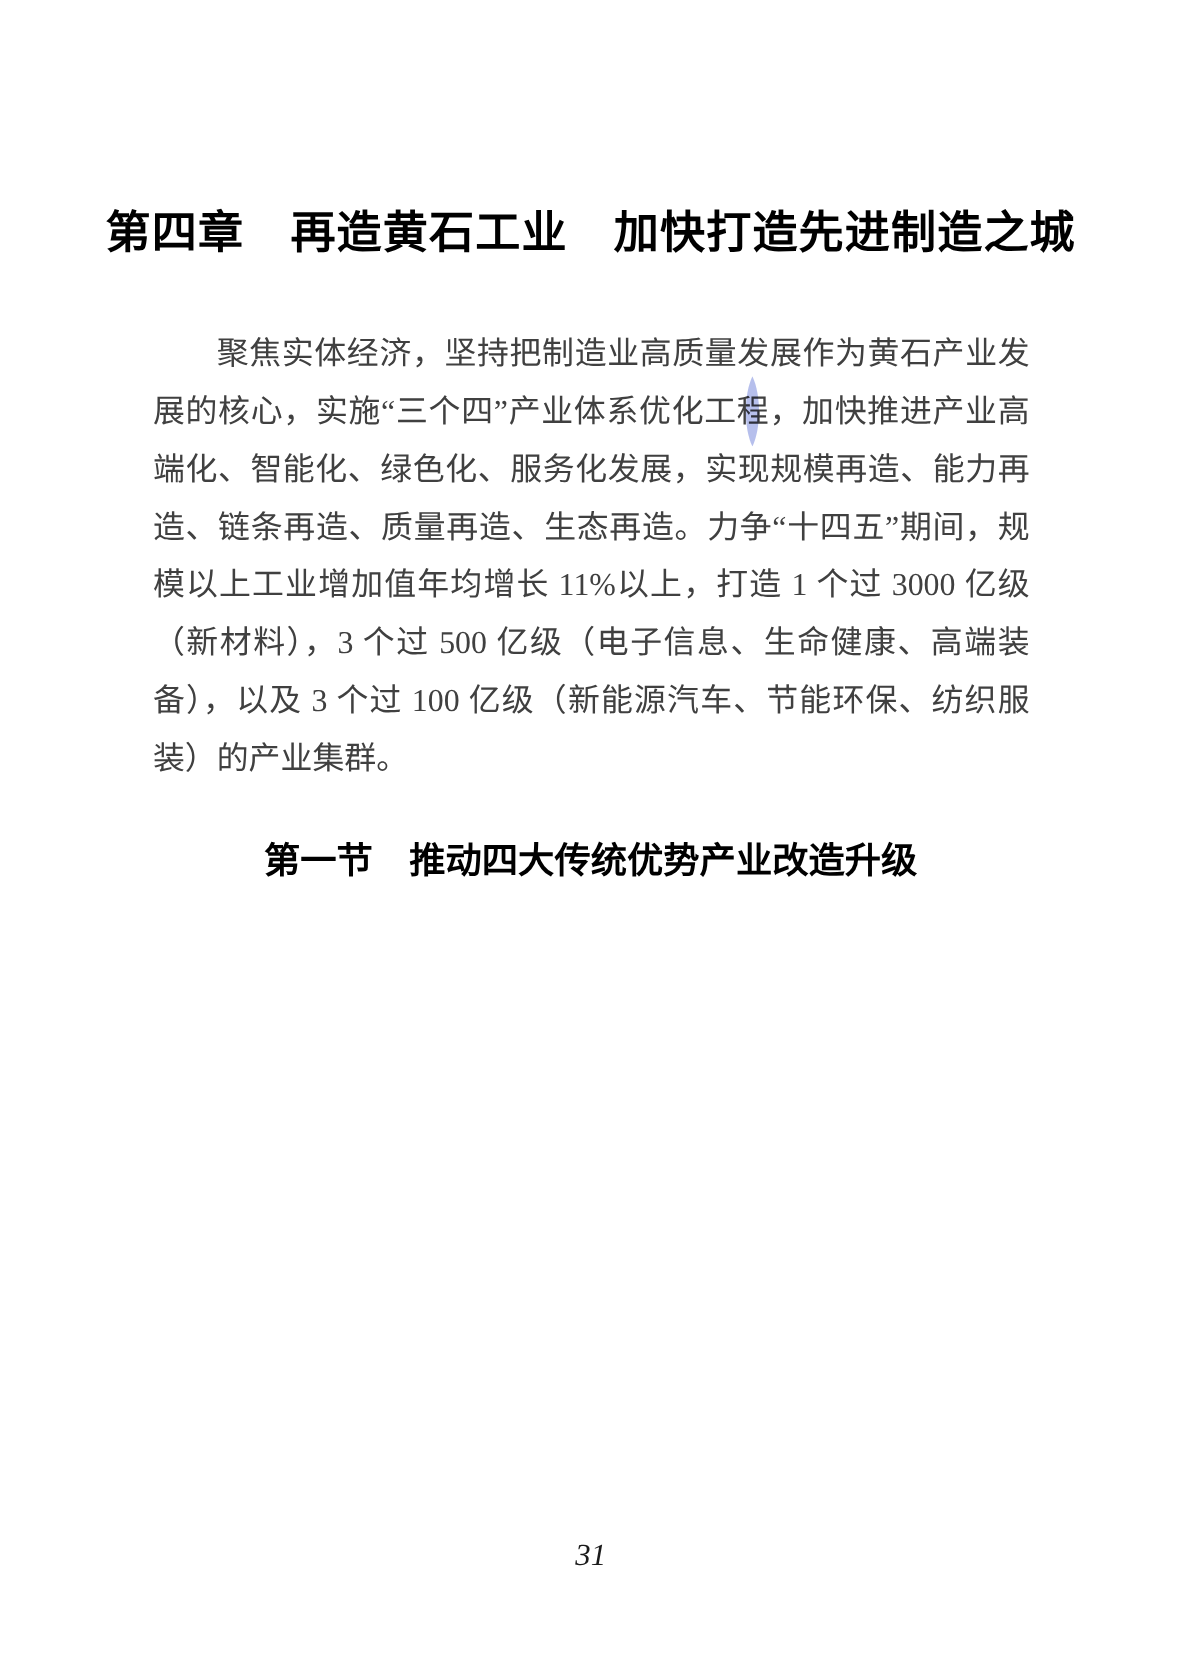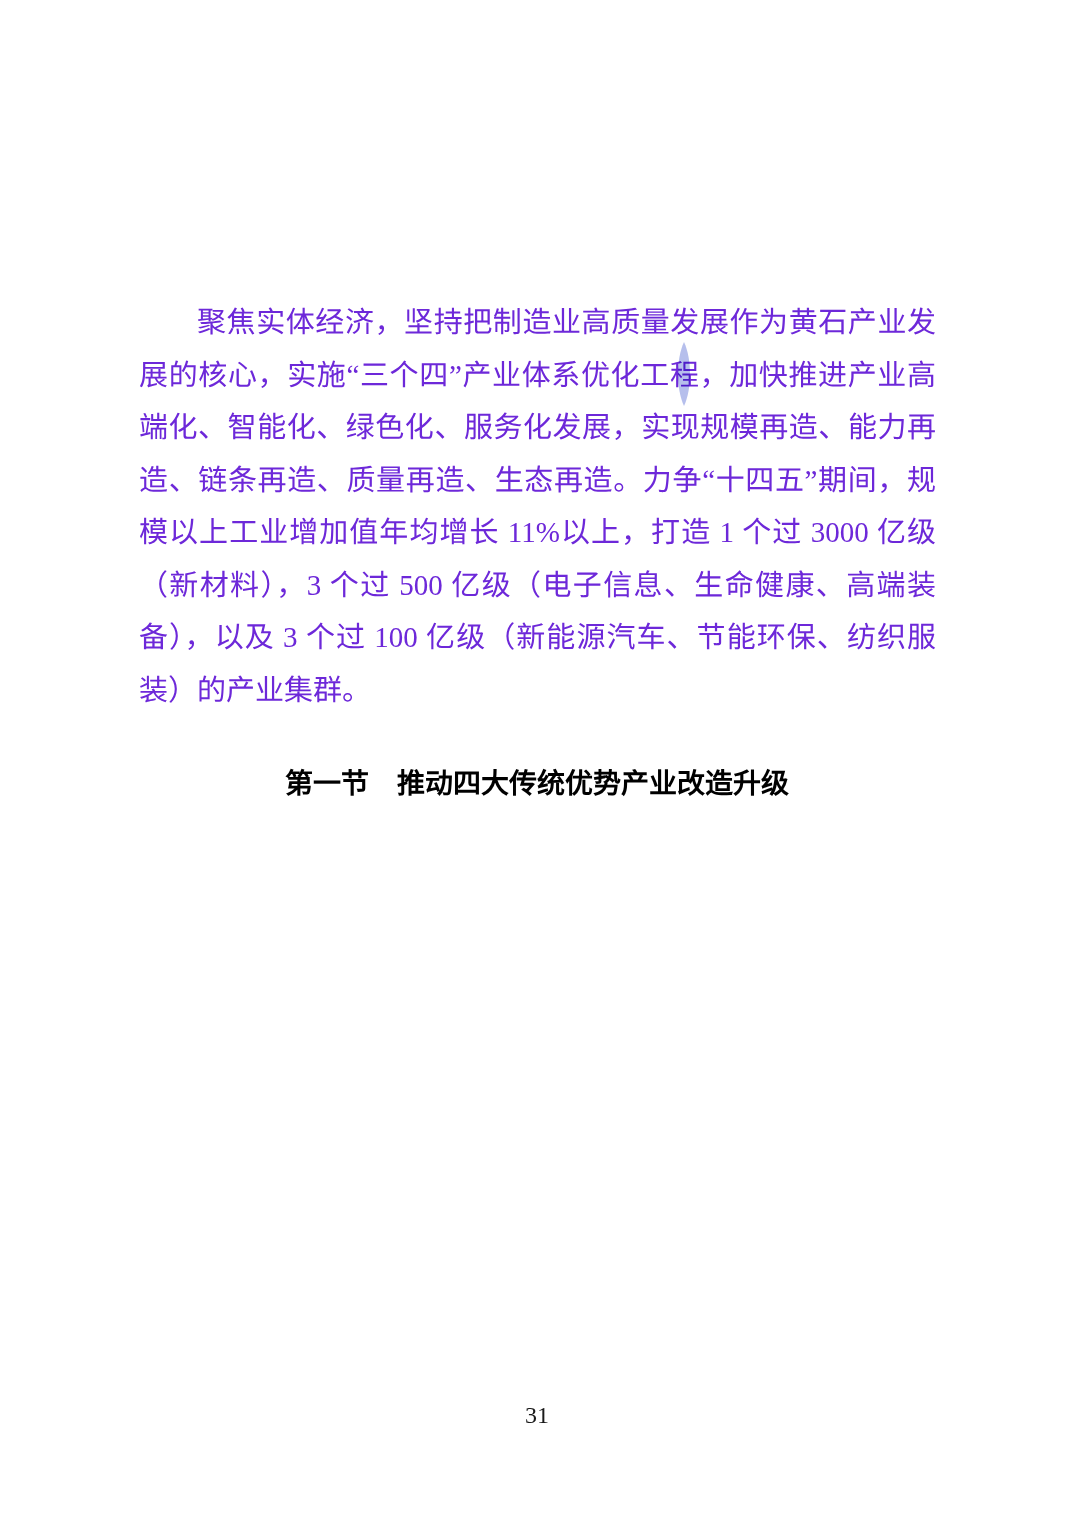--- a/index.html
+++ b/index.html
@@ -34,68 +34,70 @@
     top: 296px;
     left: 139px;
     width: 797px;
   }
   .section-heading {
     position: absolute;
     top: 762px;
     left: 60px;
     right: 60px;
     text-align: center;
-    font-size: 28px;
+    font-size: 33px;
     line-height: 44px;
     font-weight: 700;
     color: #000000;
     white-space: nowrap;
   }
   .section-body {
     position: absolute;
     top: 862px;
     left: 139px;
     width: 797px;
   }
   p.body-paragraph {
     margin: 0;
     font-size: 29px;
     line-height: 52.5px;
     text-indent: 2em;
     text-align: justify;
     text-justify: inter-ideograph;
-    color: #6d28d9;
+    color: #404040;
     font-weight: 400;
   }
   .annotation-lens {
     position: absolute;
     left: 671px;
     top: 342px;
     width: 26px;
     height: 64px;
     mix-blend-mode: multiply;
     opacity: 0.85;
     pointer-events: none;
   }
   .page-number {
     position: absolute;
     top: 1400px;
     left: 0;
     right: 0;
     text-align: center;
-    font-size: 24px;
+    font-size: 28px;
     line-height: 30px;
     color: #1a1a1a;
+    font-style: italic;
   }
 </style>
 </head>
 <body>
 
 <div class="page">
 
+  <div class="chapter-heading">第四章　再造黄石工业　加快打造先进制造之城</div>
 
   <div class="intro-block">
     <p class="body-paragraph">聚焦实体经济，坚持把制造业高质量发展作为黄石产业发展的核心，实施“三个四”产业体系优化工程，加快推进产业高端化、智能化、绿色化、服务化发展，实现规模再造、能力再造、链条再造、质量再造、生态再造。力争“十四五”期间，规模以上工业增加值年均增长 11%以上，打造 1 个过 3000 亿级（新材料），3 个过 500 亿级（电子信息、生命健康、高端装备），以及 3 个过 100 亿级（新能源汽车、节能环保、纺织服装）的产业集群。</p>
   </div>
 
   <svg class="annotation-lens" viewBox="0 0 26 64" xmlns="http://www.w3.org/2000/svg" aria-hidden="true">
     <path d="M13 0 C 21 17 21 47 13 64 C 5 47 5 17 13 0 Z" fill="#a9b4e9"></path>
   </svg>
 
   <div class="section-heading">第一节　推动四大传统优势产业改造升级</div>

